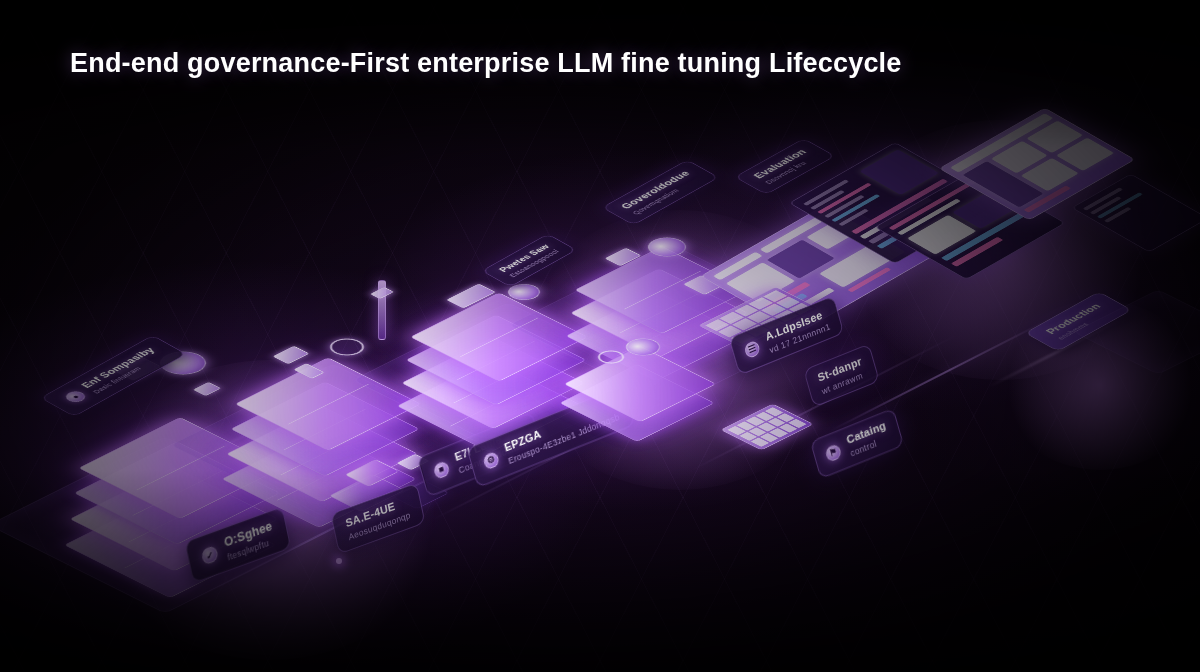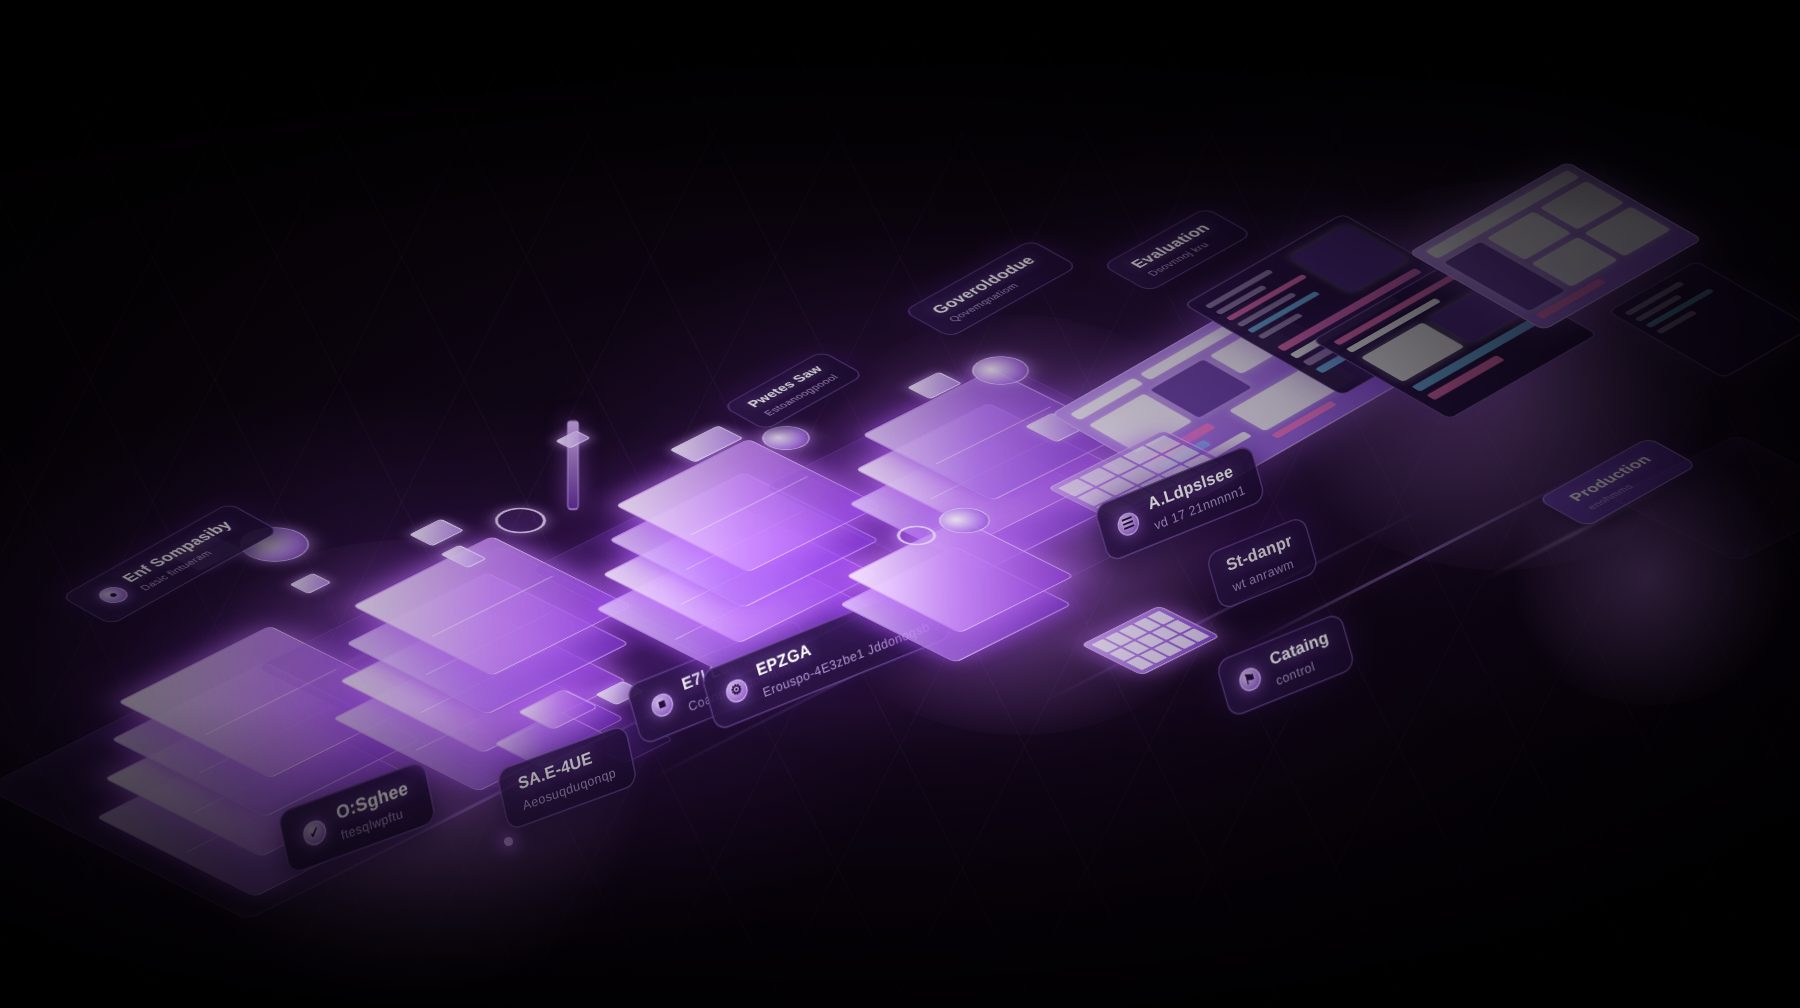--- a/index.html
+++ b/index.html
@@ -531,13 +531,14 @@
   <div class="chip tilt2" style="left:806px; top:356px; padding:6px 11px; opacity:.9;">
     <span class="txtwrap">
       <span class="ttl" style="font-size:11px;">St-danpr</span>
       <span class="sub">wt anrawm</span>
     </span>
   </div>
 
   <div class="grid-fade"></div>
   <div class="vignette"></div>
 
+  <h1 id="title">End-end governance-First enterprise LLM fine tuning Lifeccycle</h1>
 </div>
 
 </body></html>

